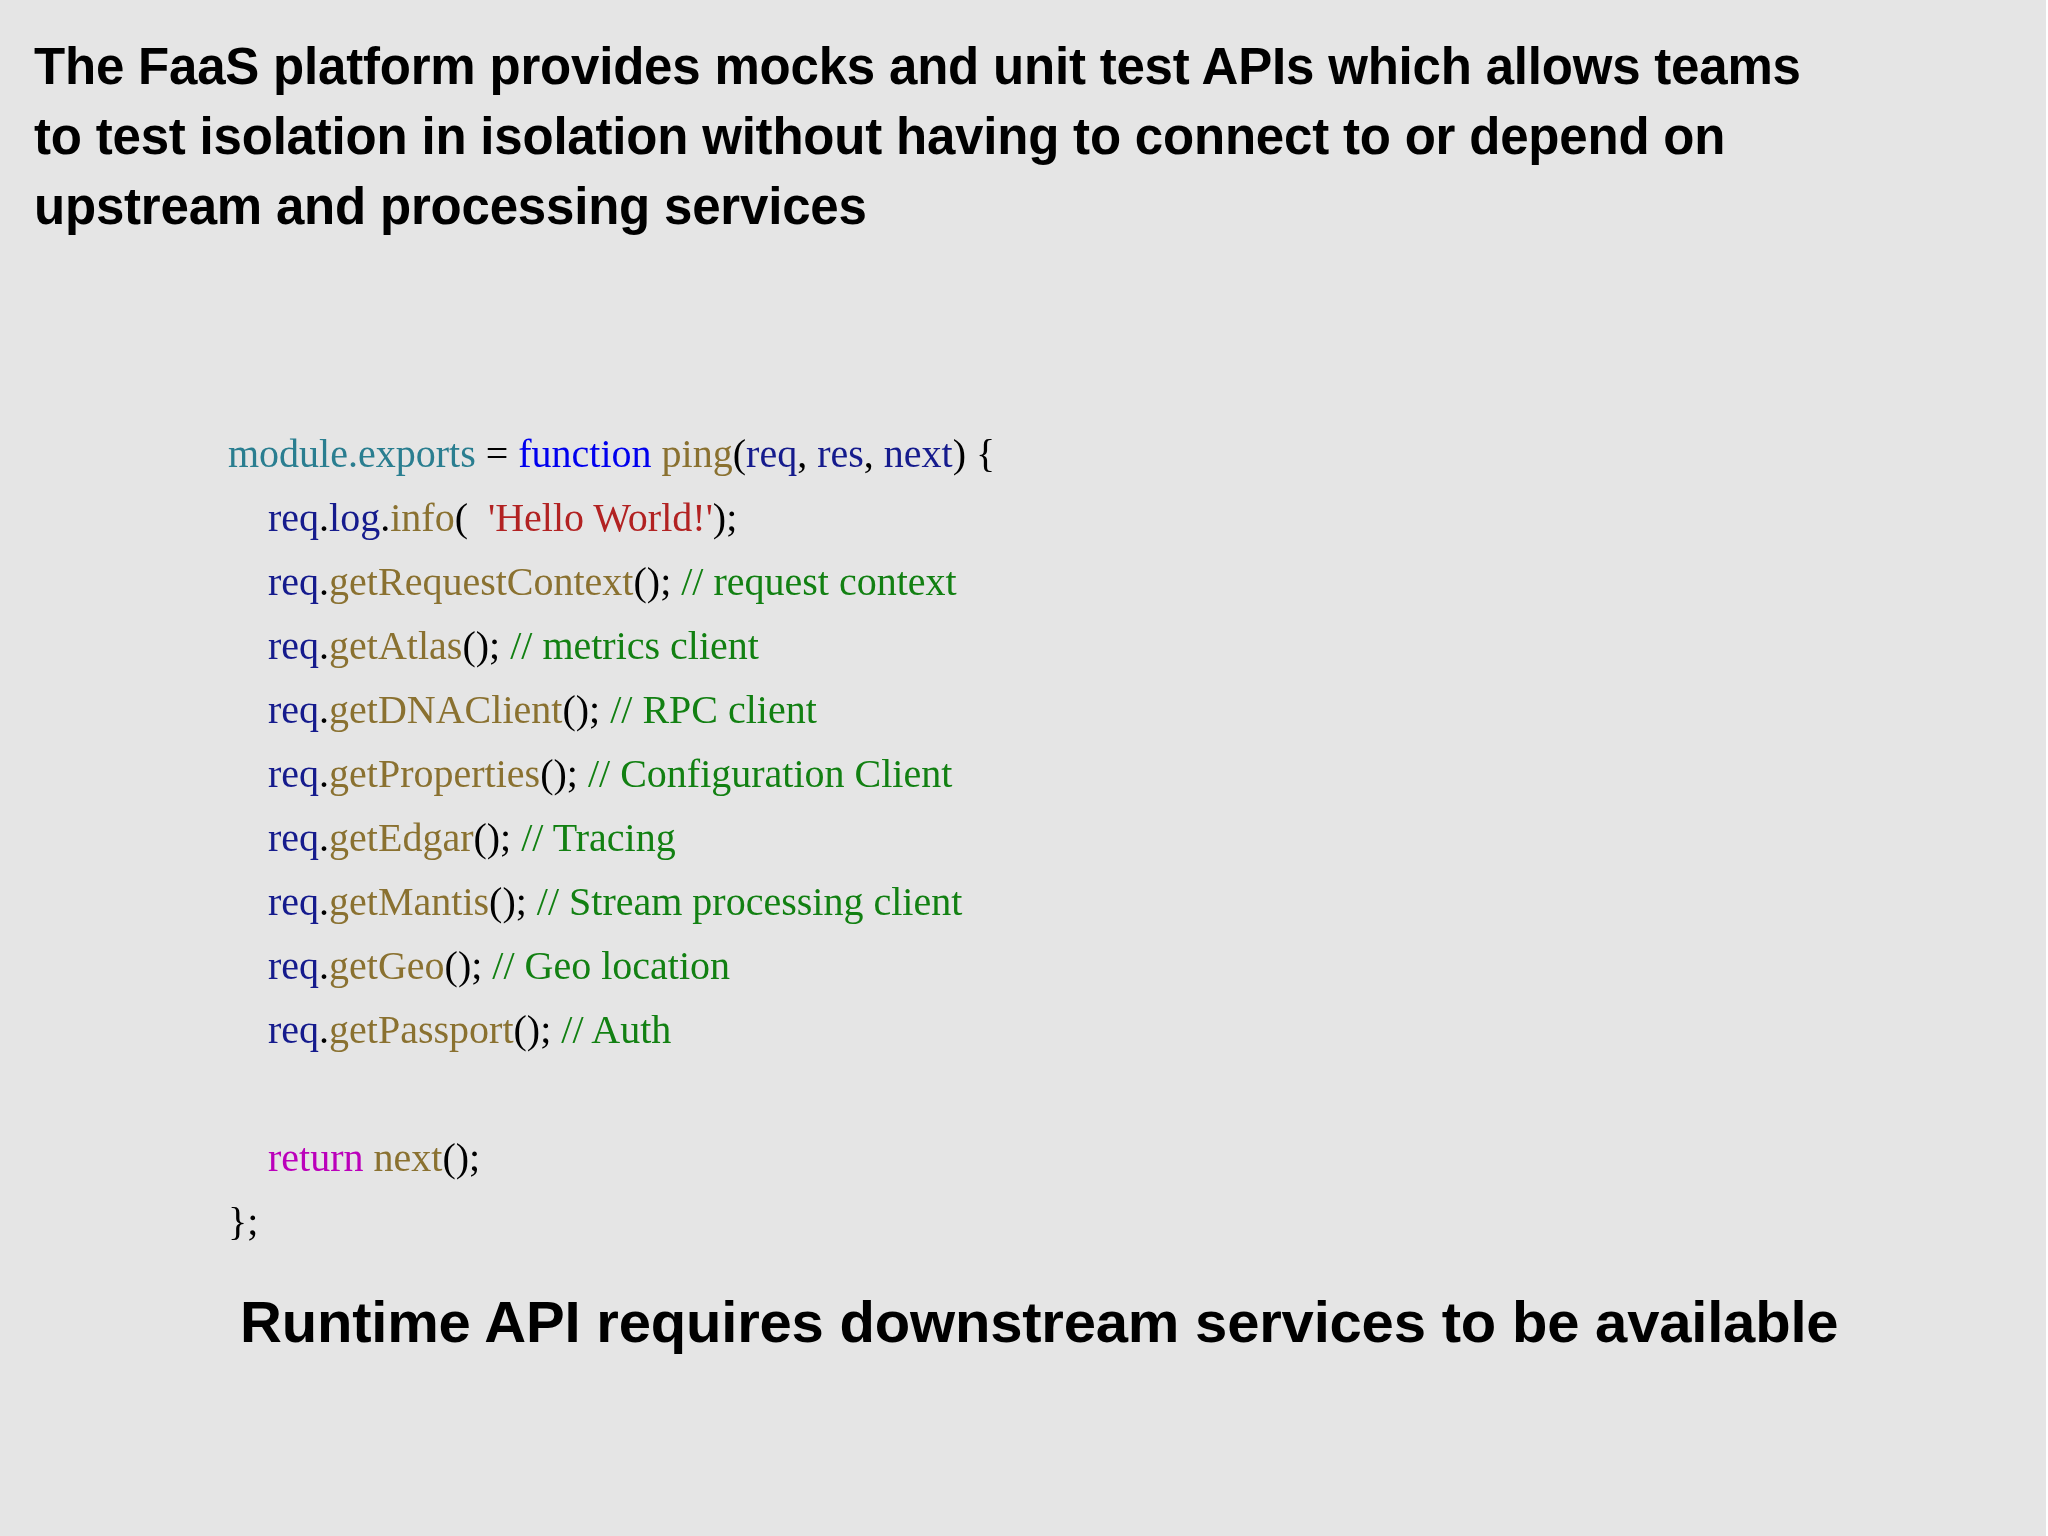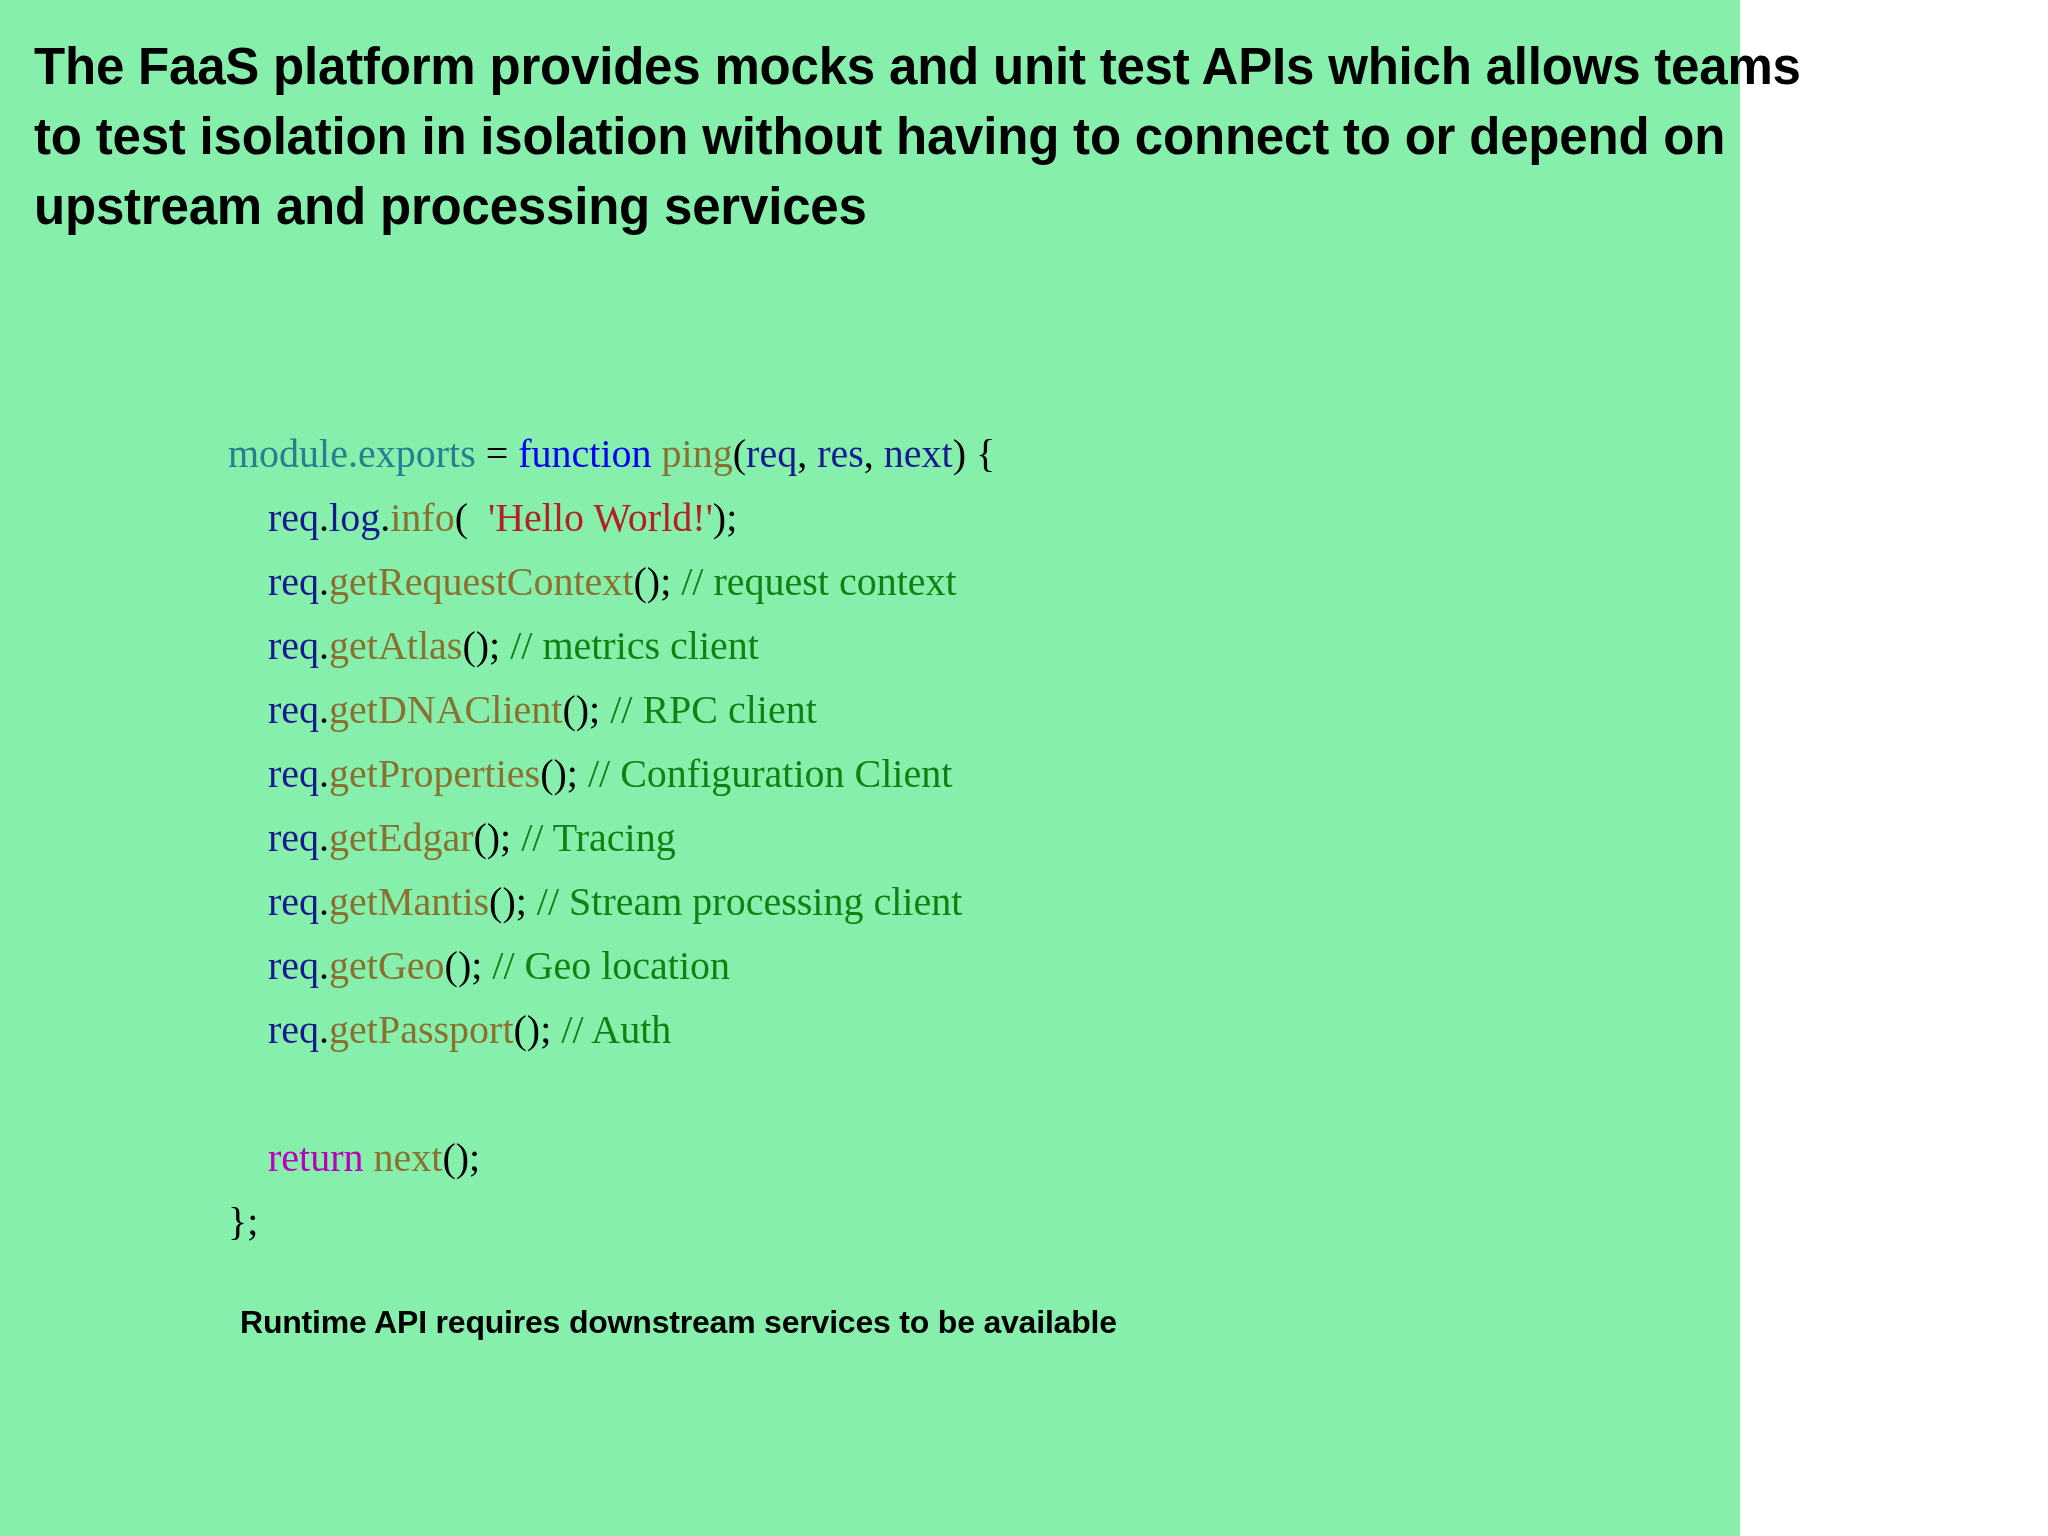--- a/index.html
+++ b/index.html
@@ -10,23 +10,23 @@
   body {
     width: 2048px;
     height: 1536px;
     overflow: hidden;
     font-family: "Liberation Sans", sans-serif;
     -webkit-font-smoothing: antialiased;
   }
 
   #slide {
     position: relative;
-    width: 1740px;
+    width: 2046px;
     height: 1536px;
-    background: #86efac;
+    background: #e5e5e5;
     box-sizing: border-box;
   }
 
   
   #heading {
     position: absolute;
     left: 34px;
     top: 32px;
     width: 1990px;
     font-family: "Liberation Sans", sans-serif;
@@ -66,21 +66,21 @@
   .tok-string  { color: #b22222; margin-left: 20px; }
   .tok-comment { color: #128012; }
 
   
   #caption {
     position: absolute;
     left: 240px;
     top: 1292px;
     font-family: "Liberation Sans", sans-serif;
     font-weight: bold;
-    font-size: 32px;
+    font-size: 58px;
     line-height: 60px;
     color: #000000;
     white-space: pre;
     letter-spacing: -0.2px;
   }
 </style>
 </head>
 <body>
 
 <div id="slide">

